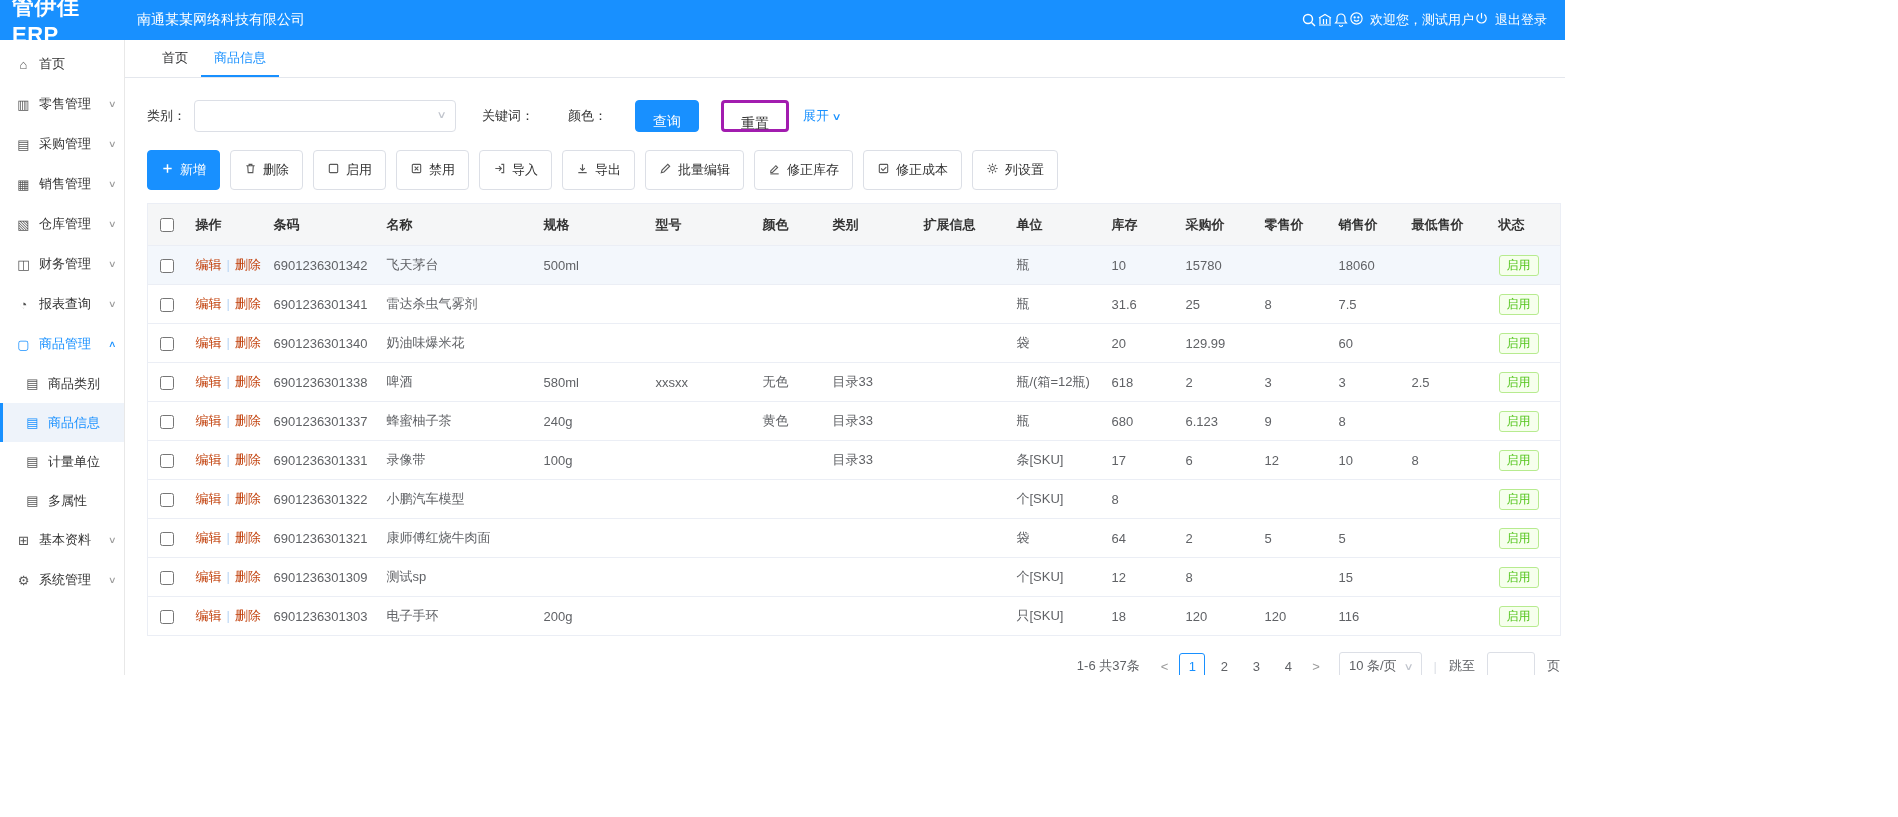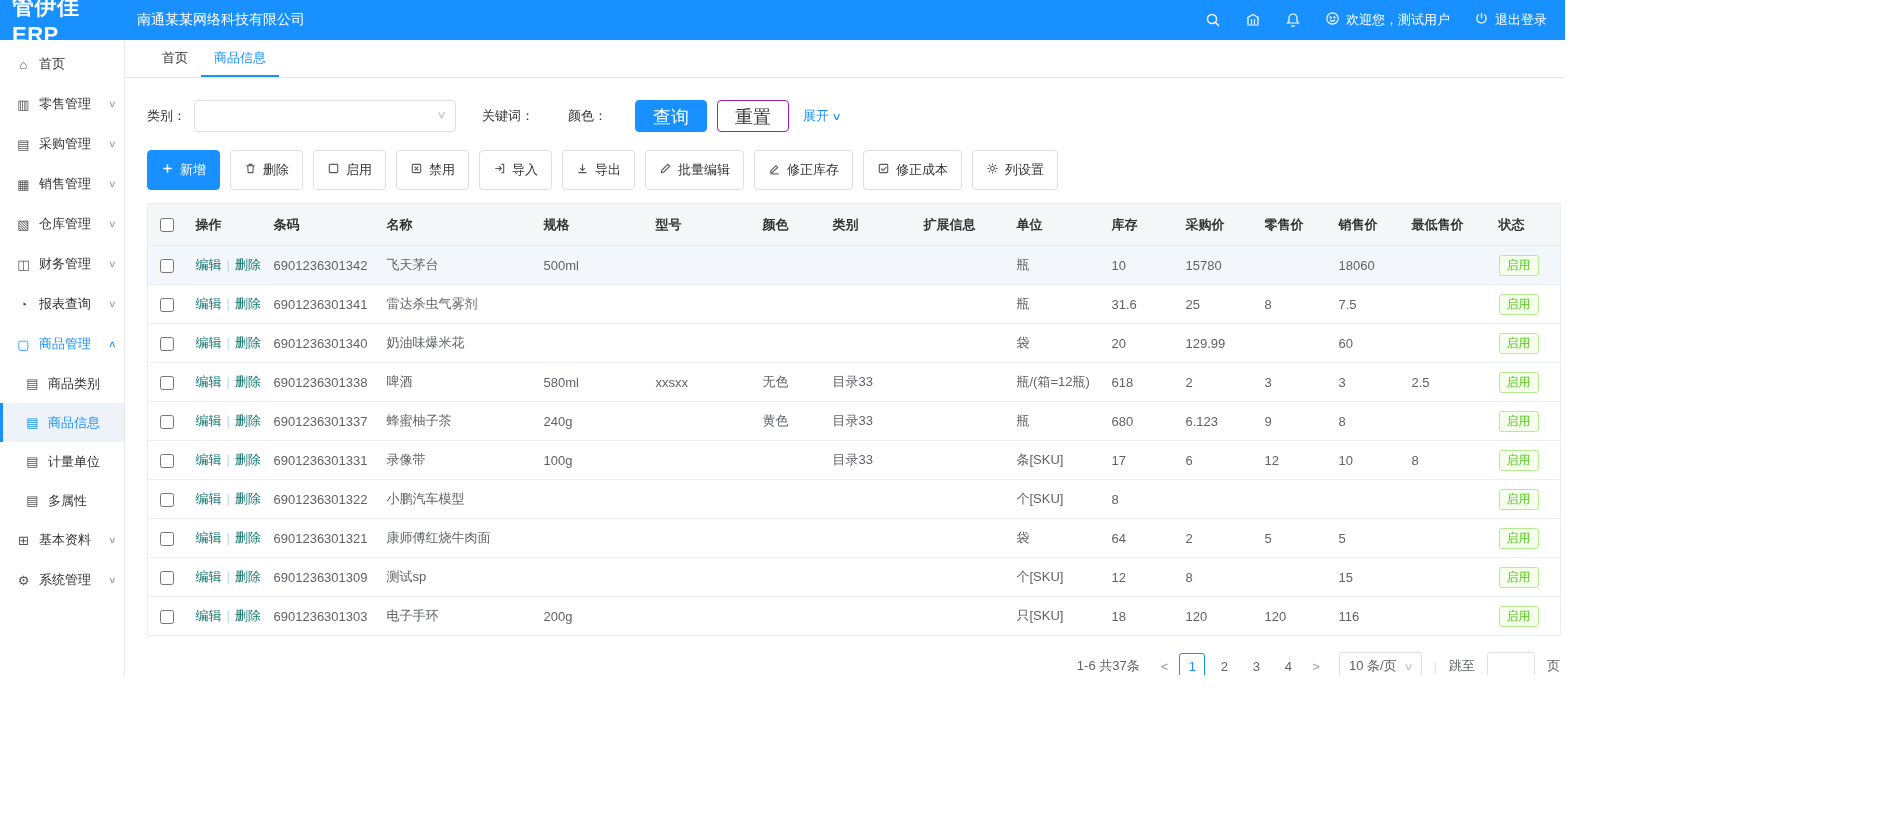--- a/index.html
+++ b/index.html
@@ -3,21 +3,21 @@
 <meta charset="utf-8">
 <style>
   * { margin:0; padding:0; box-sizing:border-box; }
   html,body { width:1898px; height:817px; background:#fff; font-family:"Liberation Sans","DejaVu Sans",sans-serif; }
   .app { position:relative; width:1565px; height:675px; background:#fff; overflow:hidden; }
 
   
   .hdr { height:40px; background:#1890ff; display:flex; align-items:center; color:#fff; }
   .hdr-logo { width:125px; padding-left:12px; font-size:22px; font-weight:bold; letter-spacing:0.5px; }
   .hdr-company { font-size:14px; margin-left:12px; }
-  .hdr-right { margin-left:auto; display:flex; align-items:center; gap:24px; padding-right:18px; }
+  .hdr-right { margin-left:auto; display:flex; align-items:center; padding-right:18px; }
   .hicon { display:inline-flex; align-items:center; cursor:pointer; }
   .hdr-user, .hdr-logout { display:inline-flex; align-items:center; gap:6px; font-size:13px; cursor:pointer; }
 
   
   .sidebar { position:absolute; left:0; top:40px; width:125px; height:635px; background:#fff; border-right:1px solid #e8e8e8; padding-top:4px; }
   .sb-item, .sb-sub { position:relative; display:flex; align-items:center; height:40px; padding:0 8px 0 15px; font-size:13px; color:#333; cursor:pointer; }
   .sb-sub { height:39px; padding-left:24px; }
   .sb-ic { width:17px; margin-right:7px; font-size:13px; color:#555; flex:none; text-align:center; }
   .sb-lb { flex:1; white-space:nowrap; }
   .sb-ch { font-size:9px; color:#999; transform:scaleX(1.3); margin-left:2px; }
@@ -37,41 +37,41 @@
 
   
   .filters { display:flex; align-items:center; margin:22px 0 18px; font-size:13px; color:#333; }
   .f-label { margin-right:8px; white-space:nowrap; }
   .f-select { position:relative; width:262px; height:32px; border:1px solid #dcdfe6; border-radius:4px; background:#fff; cursor:pointer; }
   .f-select .car { position:absolute; right:10px; top:8px; color:#c0c4cc; font-size:10px; transform:scaleX(1.4); }
   .f-input { height:32px; border:1px solid #dcdfe6; border-radius:4px; padding:0 10px; font-size:13px; color:#333; outline:none; font-family:inherit; }
   .f-input::placeholder { color:#c0c4cc; }
   .kw { width:268px; } .col { width:278px; }
   .gap24 { margin-left:26px; }
-  .btn { height:32px; padding:4px 17px; border-radius:4px; font-size:18px; cursor:pointer; font-family:inherit; }
+  .btn { height:32px; padding:12px 17px; border-radius:4px; font-size:14px; cursor:pointer; font-family:inherit; }
   .btn-primary { background:#1890ff; color:#fff; border:1px solid #1890ff; margin-left:20px; }
-  .btn-plain { background:#fff; color:#333; border:1px solid #a21caf; margin-left:10px; }
+  .btn-plain { background:#fff; color:#333; border:3px solid #a21caf; margin-left:22px; }
   .expand-link { color:#1890ff; margin-left:14px; cursor:pointer; display:inline-flex; align-items:center; gap:4px; }
   .expand-link .car { font-size:10px; transform:scaleX(1.4); }
 
   
   .toolbar { display:flex; align-items:center; gap:10px; margin-bottom:13px; }
   .tbtn { display:inline-flex; align-items:center; gap:6px; height:40px; padding:0 13px; background:#fff; border:1px solid #dcdfe6; border-radius:4px; font-size:13px; color:#333; cursor:pointer; font-family:inherit; }
   .tbtn svg { stroke:#595959; }
   .tbtn-primary { background:#1890ff; border-color:#1890ff; color:#fff; }
   .tbtn-primary svg { stroke:#fff; }
 
   
   table { border-collapse:collapse; table-layout:fixed; width:1413px; font-size:13px; border:1px solid #ebeef5; }
   th { background:#f5f6f7; height:42px; font-weight:bold; color:#333; text-align:left; padding:0 10px; border-bottom:1px solid #ebeef5; white-space:nowrap; overflow:hidden; }
   td { height:39px; padding:0 10px; color:#606266; border-bottom:1px solid #ebeef5; white-space:nowrap; overflow:hidden; background:#fff; }
   tr.hl td { background:#f3f7fc; }
   .c-center { text-align:center; padding:0; }
   input[type=checkbox] { width:14px; height:14px; cursor:pointer; vertical-align:middle; }
-  .lnk { color:#0f766e; cursor:pointer; }
+  .lnk { color:#c2410c; cursor:pointer; }
   .sep { color:#b9d6f5; margin:0 5px; }
   .badge { display:inline-block; padding:1px 7px; font-size:12px; line-height:17px; color:#52c41a; border:1px solid #b7eb8f; background:#f6ffed; border-radius:3px; }
 
   
   .pager { width:1413px; display:flex; justify-content:flex-end; align-items:center; margin-top:16px; font-size:13px; color:#606266; gap:6px; }
   .ptotal { margin-right:10px; }
   .parrow { color:#999; padding:0 5px; cursor:pointer; font-size:13px; }
   .pnums { display:flex; gap:6px; }
   .pnum { min-width:26px; height:26px; line-height:26px; text-align:center; border-radius:3px; cursor:pointer; color:#606266; border:1px solid transparent; }
   .pactive { border-color:#1890ff; color:#1890ff; background:#fff; }

